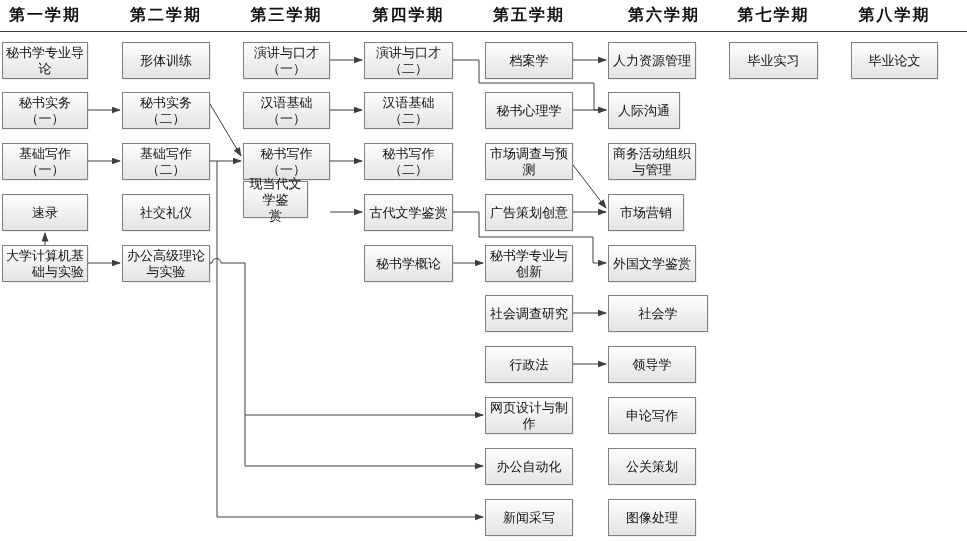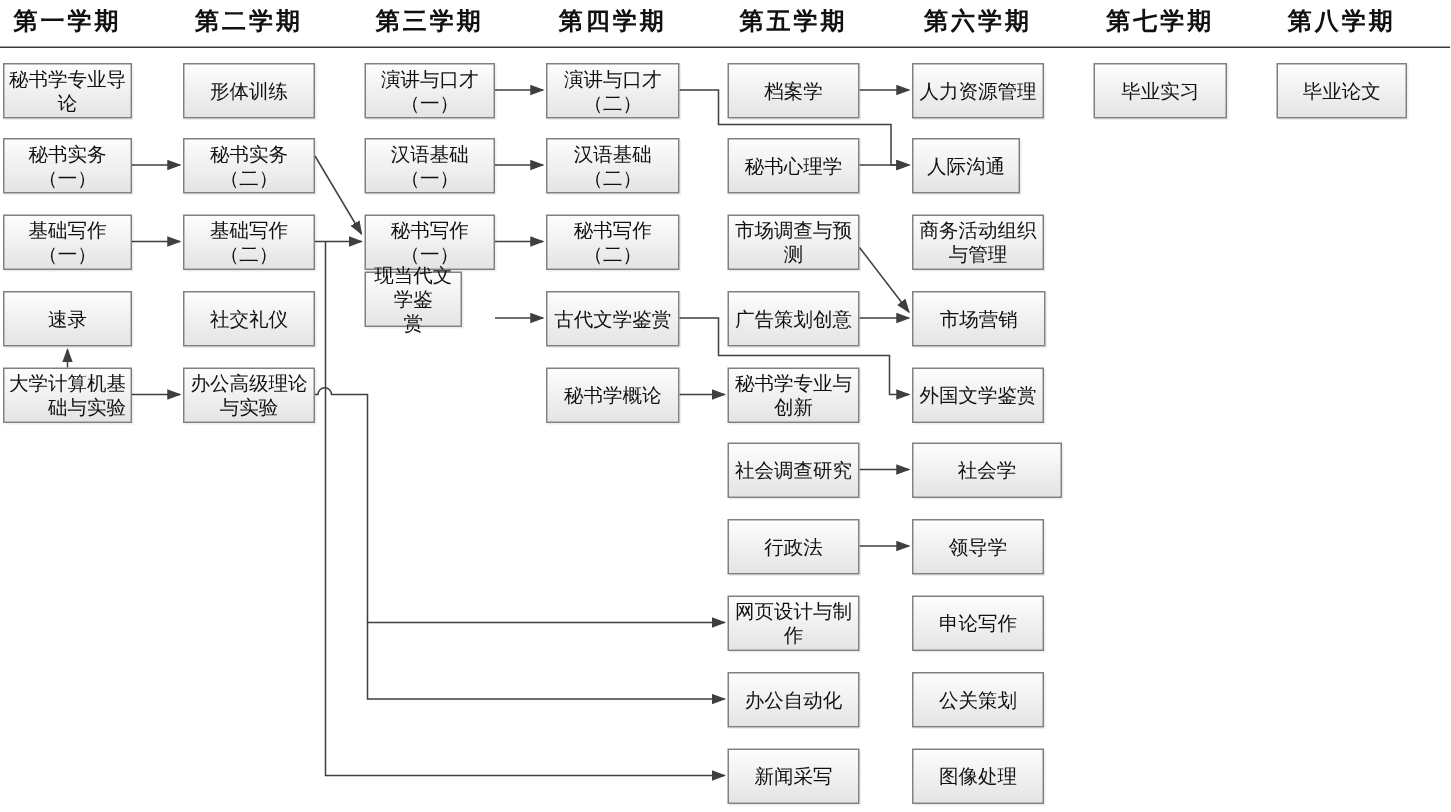--- a/index.html
+++ b/index.html
@@ -105,26 +105,26 @@
 测</div>
     <div class="box" style="left: 485px; top: 194px; width: 88px; height: 37px;">广告策划创意</div>
     <div class="box" style="left: 485px; top: 245px; width: 88px; height: 37px;">秘书学专业与
 创新</div>
     <div class="box" style="left: 485px; top: 295px; width: 88px; height: 37px;">社会调查研究</div>
     <div class="box" style="left: 485px; top: 346px; width: 88px; height: 37px;">行政法</div>
     <div class="box" style="left: 485px; top: 397px; width: 88px; height: 37px;">网页设计与制
 作</div>
     <div class="box" style="left: 485px; top: 448px; width: 88px; height: 37px;">办公自动化</div>
     <div class="box" style="left: 485px; top: 499px; width: 88px; height: 37px;">新闻采写</div>
-    <div class="hdr" style="left: 604px;">第六学期</div>
+    <div class="hdr" style="left: 604px; text-align: right;">第六学期</div>
     <div class="box" style="left: 608px; top: 42px; width: 88px; height: 37px;">人力资源管理</div>
     <div class="box" style="left: 608px; top: 92px; width: 72px; height: 37px;">人际沟通</div>
     <div class="box" style="left: 608px; top: 143px; width: 88px; height: 37px;">商务活动组织
 与管理</div>
-    <div class="box" style="left: 608px; top: 194px; width: 89px; height: 37px;">市场营销</div>
+    <div class="box" style="left: 608px; top: 194px; width: 76px; height: 37px;">市场营销</div>
     <div class="box" style="left: 608px; top: 245px; width: 88px; height: 37px;">外国文学鉴赏</div>
     <div class="box" style="left: 608px; top: 295px; width: 100px; height: 37px;">社会学</div>
     <div class="box" style="left: 608px; top: 346px; width: 88px; height: 37px;">领导学</div>
     <div class="box" style="left: 608px; top: 397px; width: 88px; height: 37px;">申论写作</div>
     <div class="box" style="left: 608px; top: 448px; width: 88px; height: 37px;">公关策划</div>
     <div class="box" style="left: 608px; top: 499px; width: 88px; height: 37px;">图像处理</div>
     <div class="hdr" style="left: 725.5px;">第七学期</div>
     <div class="box" style="left: 729px; top: 42px; width: 89px; height: 37px;">毕业实习</div>
     <div class="hdr" style="left: 846.5px;">第八学期</div>
     <div class="box" style="left: 851px; top: 42px; width: 87px; height: 37px;">毕业论文</div>

